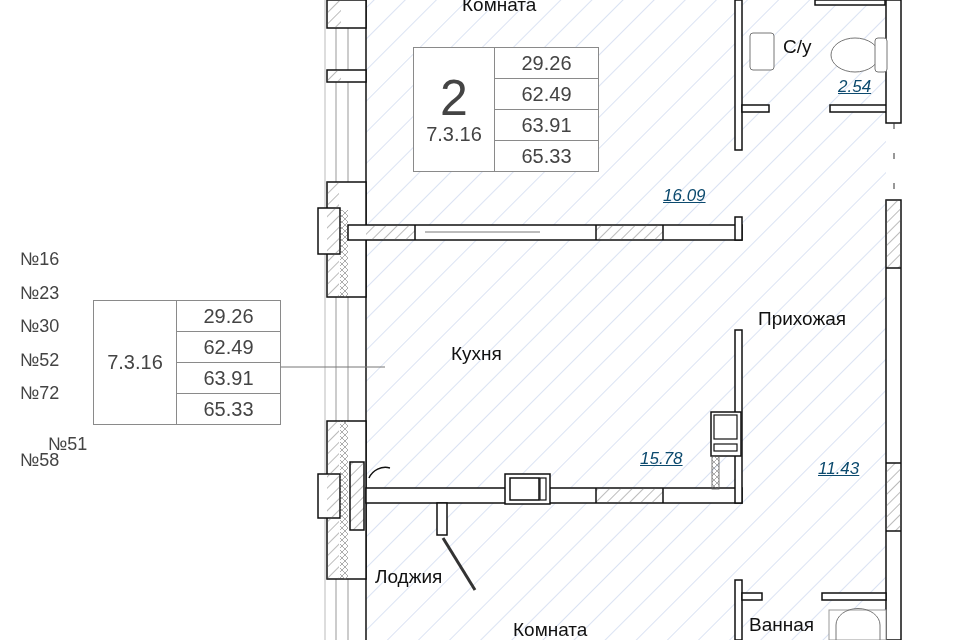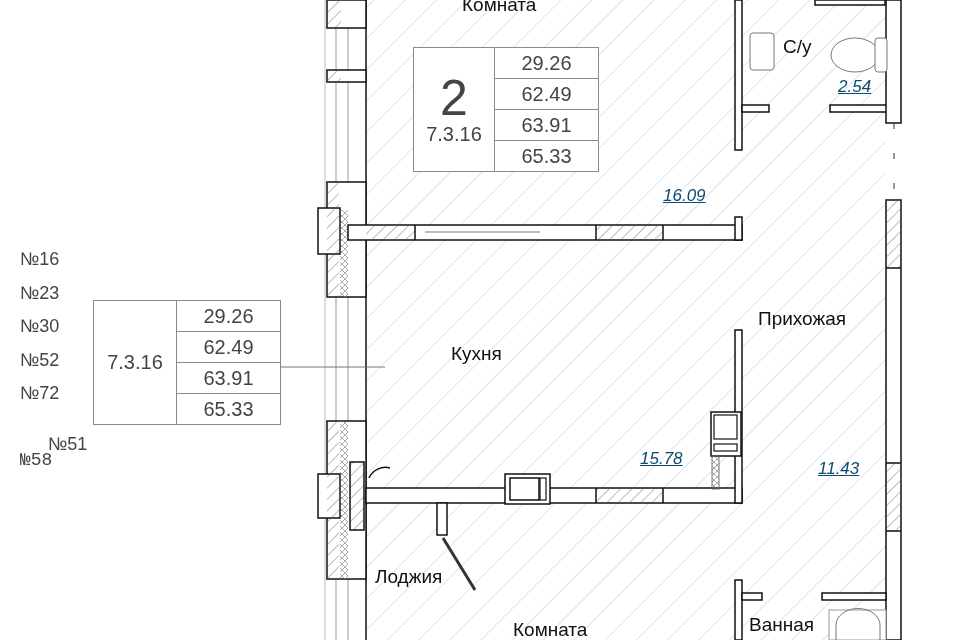--- a/index.html
+++ b/index.html
@@ -119,21 +119,21 @@
   <line x1="280" y1="367" x2="385" y2="367" stroke="#777" stroke-width="1"></line>
 </svg>
 
 <div>
   <div class="flat-num" style="top:249px;">№16</div>
   <div class="flat-num" style="top:283px;">№23</div>
   <div class="flat-num" style="top:316px;">№30</div>
   <div class="flat-num" style="top:350px;">№52</div>
   <div class="flat-num" style="top:383px;">№72</div>
   <div class="flat-num" style="top:434px;margin-left:28px;">№51</div>
-  <div class="flat-num" style="top:450px;font-family:Liberation Mono, monospace;">№58</div>
+  <div class="flat-num" style="top:450px;">№58</div>
 </div>
 
 <table class="spec" style="left:93px;top:300px;">
   <tbody>
       <tr>
     <td class="id" rowspan="4" style="width:82px;">7.3.16</td>
     <td class="val">29.26</td>
   </tr>
   <tr>
         <td class="val">62.49</td>

